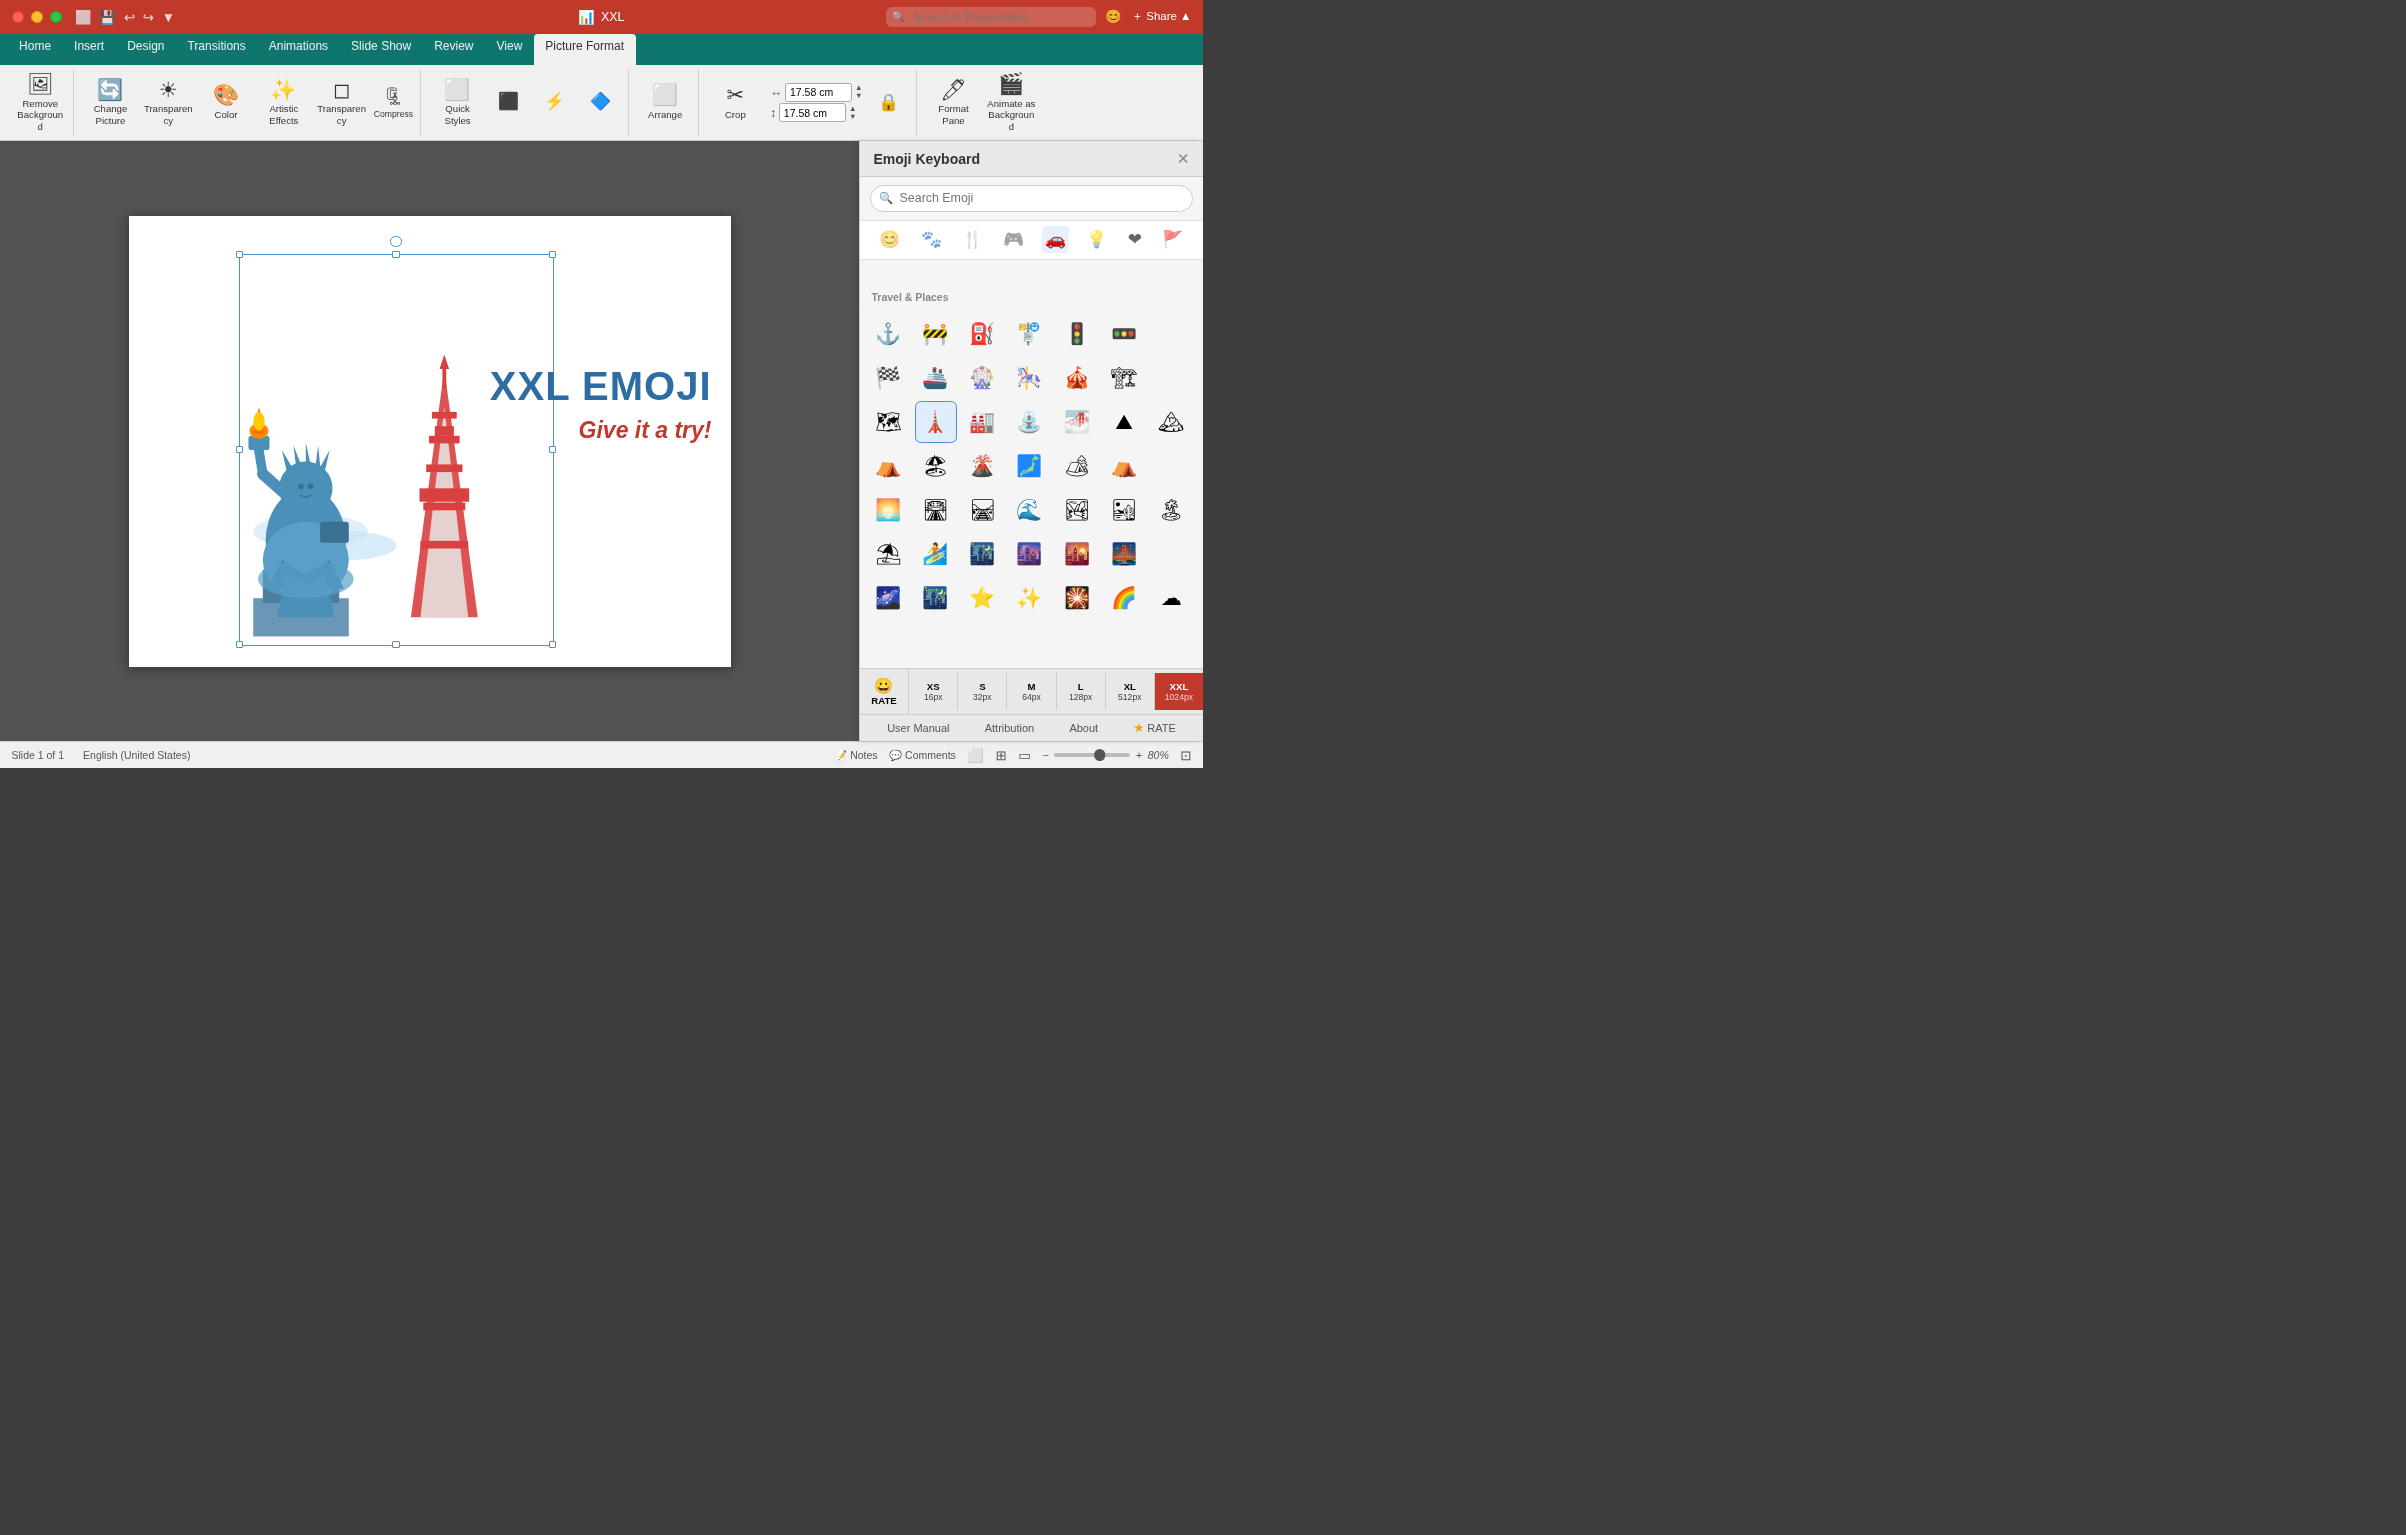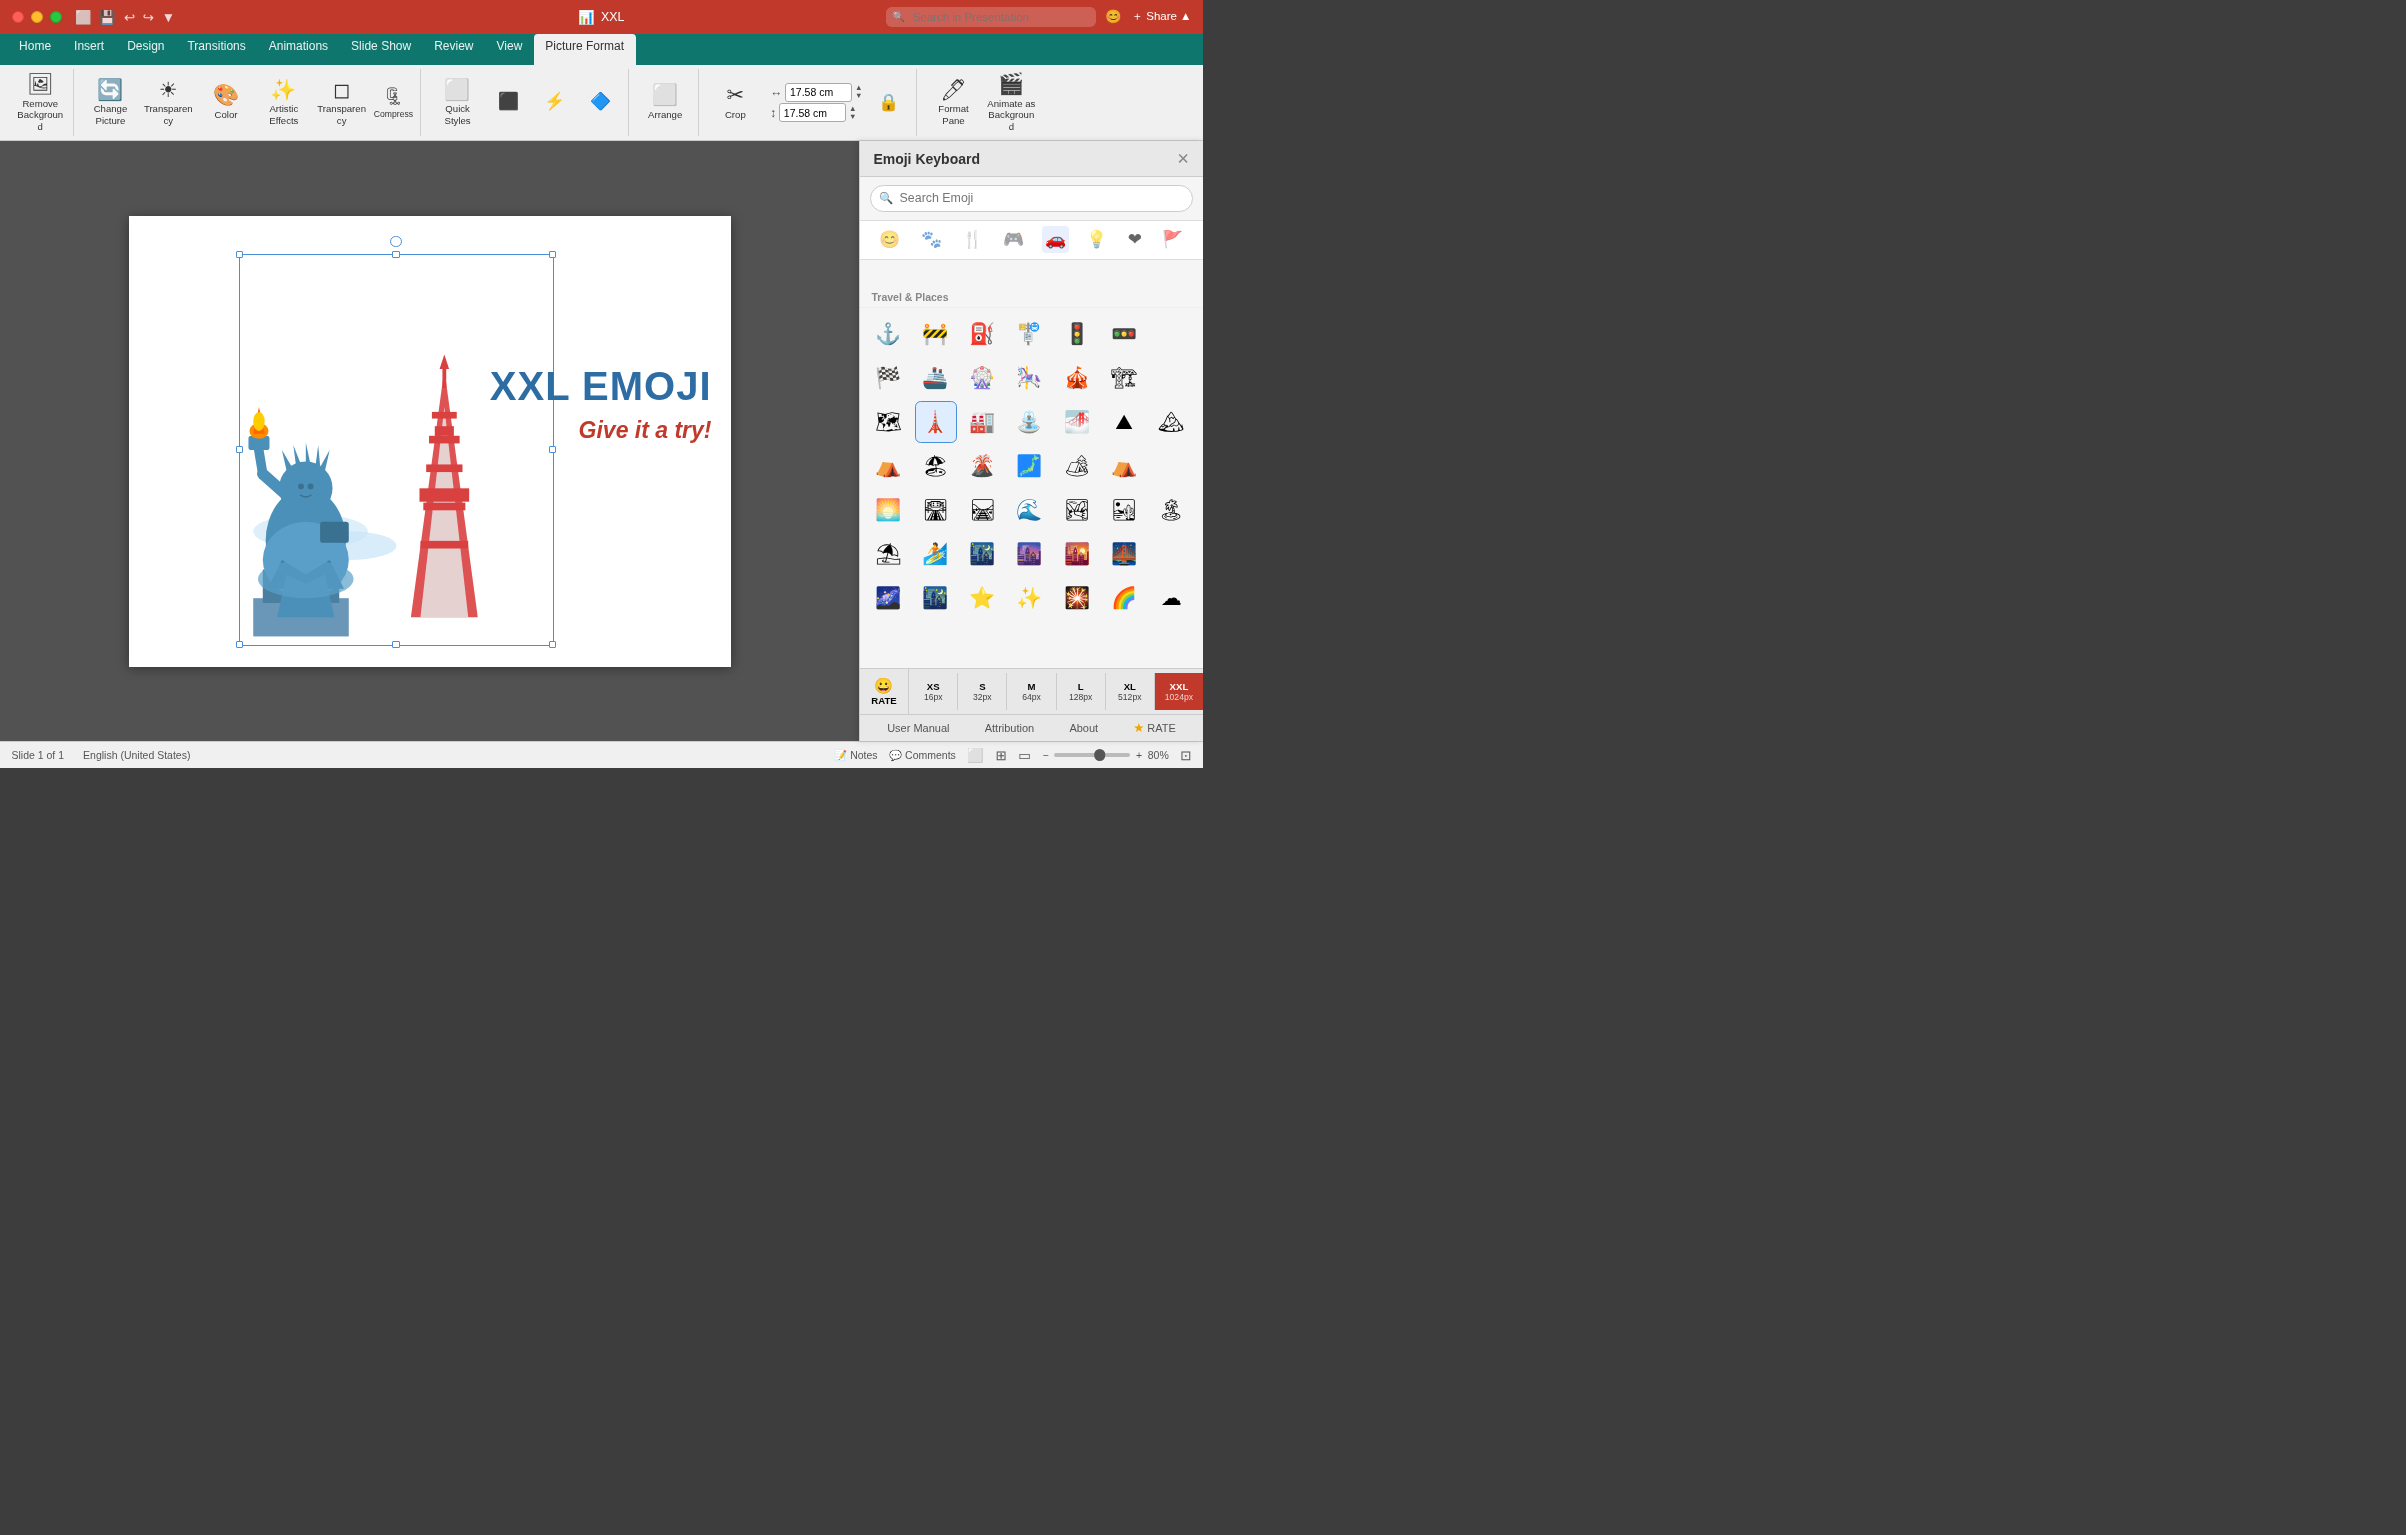--- a/index.html
+++ b/index.html
@@ -351,21 +351,21 @@
     .status-right {
       margin-left: auto;
       display: flex;
       align-items: center;
       gap: 11.5px;
     }
     .status-icon { font-size: 13.4px; cursor: pointer; color: #555; }
     .zoom-control { display: flex; align-items: center; gap: 5.7px; }
     .zoom-slider { width: 76px; height: 3.8px; background: #bbb; border-radius: 1.9px; position: relative; cursor: pointer; }
     .zoom-thumb { width: 11.5px; height: 11.5px; background: #555; border-radius: 50%; position: absolute; top: -3.8px; left: 60%; transform: translateX(-50%); }
-    .zoom-label { font-size: 10.5px; color: #555; }
+    .zoom-label { font-size: 10.5px; color: #555; font-style: italic; }
     .fit-icon { font-size: 13.4px; cursor: pointer; }
   </style>
 </head>
 <body>
 
 <div class="title-bar">
   <div class="traffic-lights">
     <div class="traffic-light tl-red"></div>
     <div class="traffic-light tl-yellow"></div>
     <div class="traffic-light tl-green"></div>

